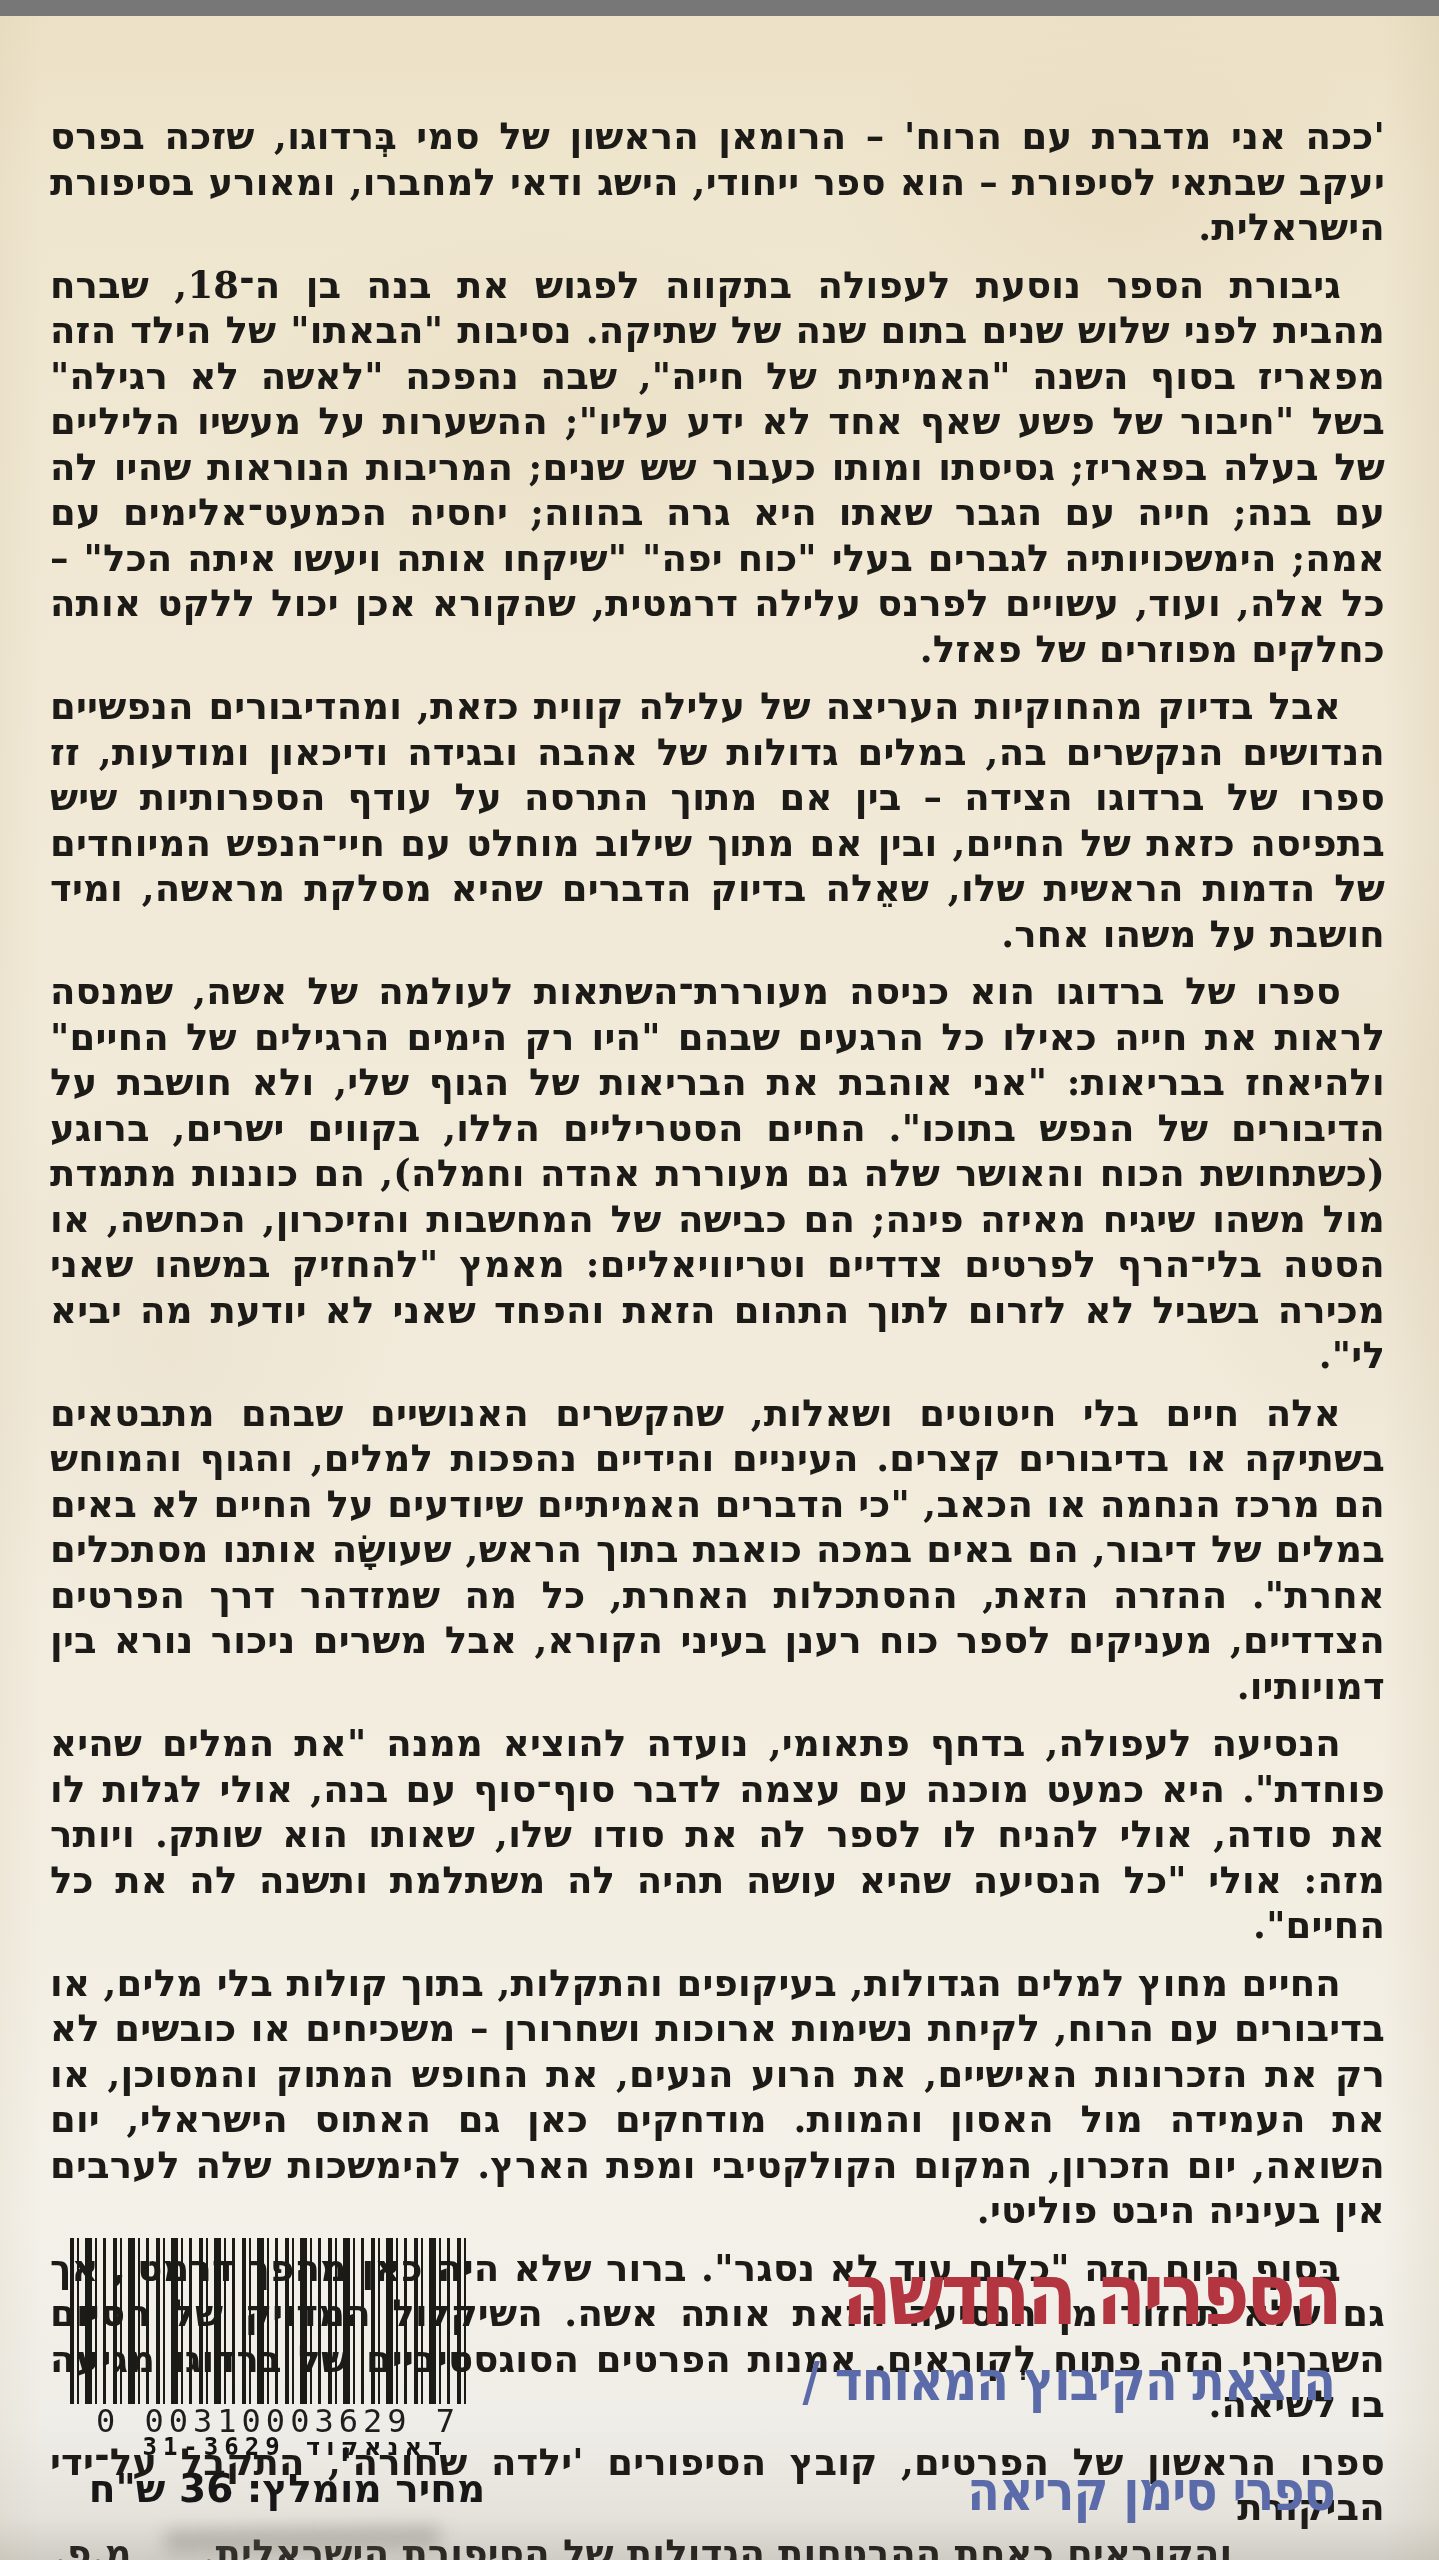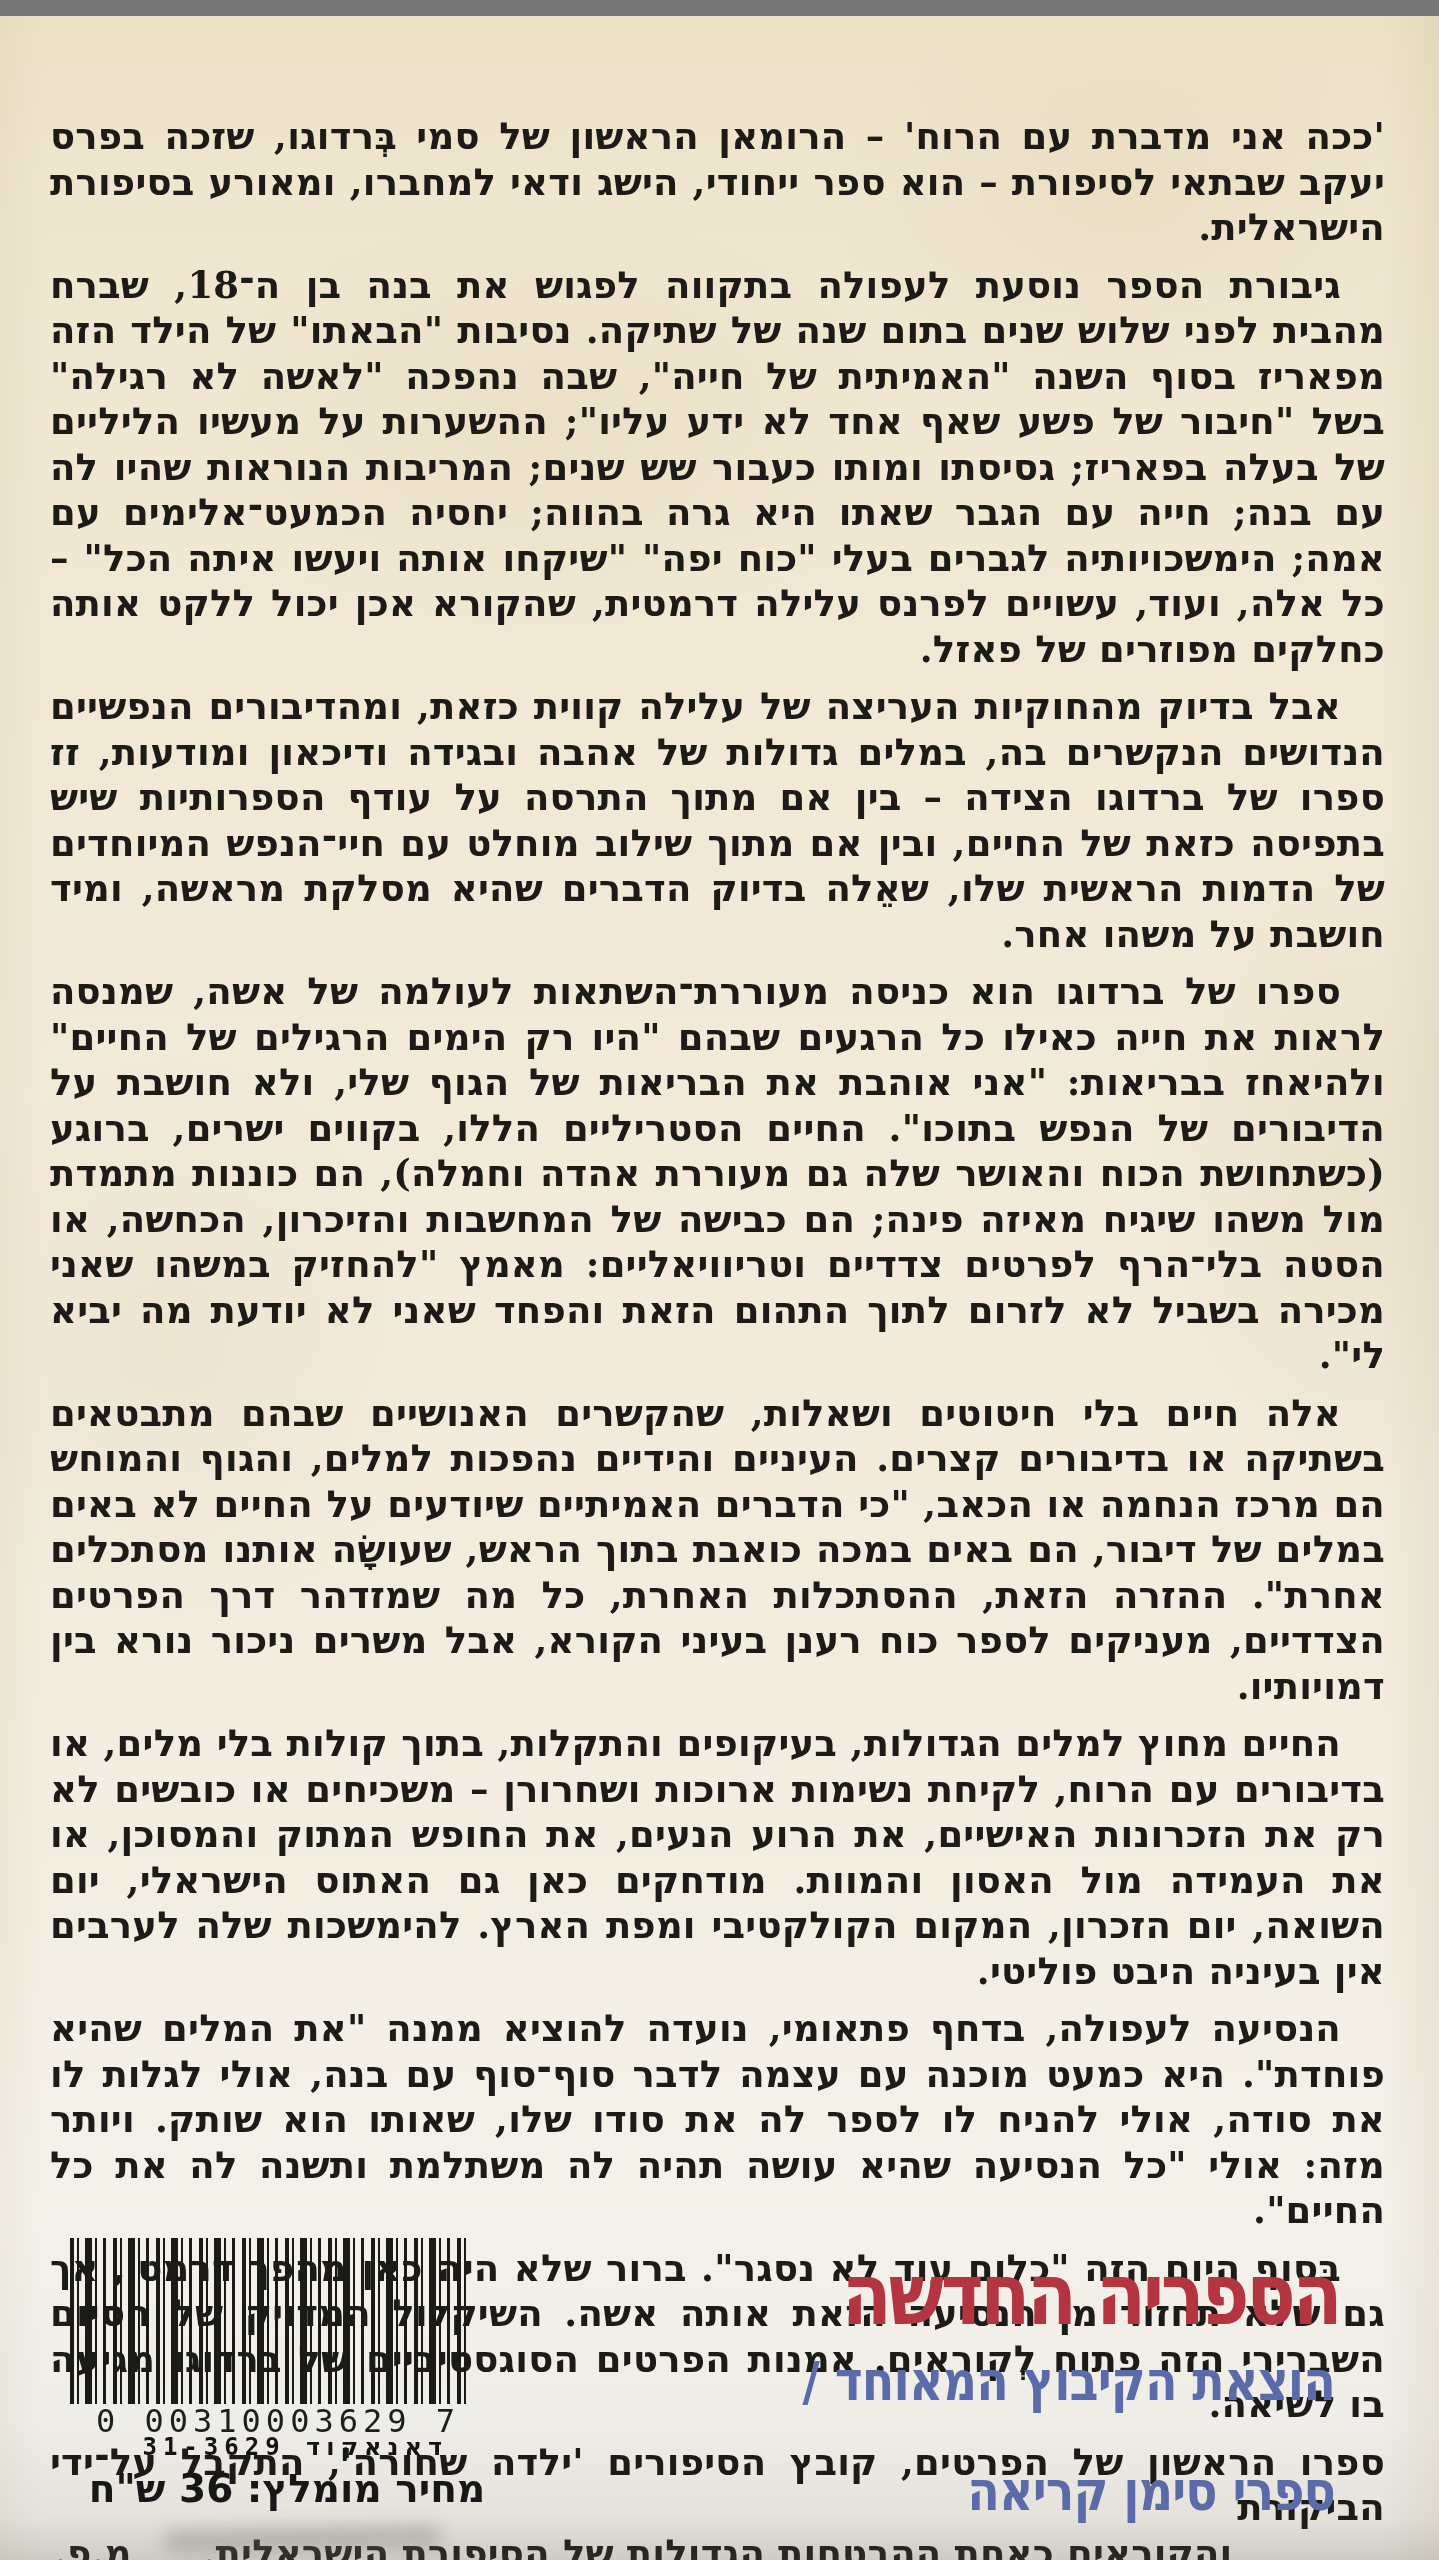--- a/index.html
+++ b/index.html
@@ -111,22 +111,22 @@
 <body>
 
 <div class="page">
 
   <div class="blurb">
     <p class="para no-indent">'ככה אני מדברת עם הרוח' – הרומאן הראשון של סמי בְּרדוגו, שזכה בפרס יעקב שבתאי לסיפורת – הוא ספר ייחודי, הישג ודאי למחברו, ומאורע בסיפורת הישראלית.</p>
     <p class="para">גיבורת הספר נוסעת לעפולה בתקווה לפגוש את בנה בן ה־18, שברח מהבית לפני שלוש שנים בתום שנה של שתיקה. נסיבות "הבאתו" של הילד הזה מפאריז בסוף השנה "האמיתית של חייה", שבה נהפכה "לאשה לא רגילה" בשל "חיבור של פשע שאף אחד לא ידע עליו"; ההשערות על מעשיו הליליים של בעלה בפאריז; גסיסתו ומותו כעבור שש שנים; המריבות הנוראות שהיו לה עם בנה; חייה עם הגבר שאתו היא גרה בהווה; יחסיה הכמעט־אלימים עם אמה; הימשכויותיה לגברים בעלי "כוח יפה" "שיקחו אותה ויעשו איתה הכל" – כל אלה, ועוד, עשויים לפרנס עלילה דרמטית, שהקורא אכן יכול ללקט אותה כחלקים מפוזרים של פאזל.</p>
     <p class="para">אבל בדיוק מהחוקיות העריצה של עלילה קווית כזאת, ומהדיבורים הנפשיים הנדושים הנקשרים בה, במלים גדולות של אהבה ובגידה ודיכאון ומודעות, זז ספרו של ברדוגו הצידה – בין אם מתוך התרסה על עודף הספרותיות שיש בתפיסה כזאת של החיים, ובין אם מתוך שילוב מוחלט עם חיי־הנפש המיוחדים של הדמות הראשית שלו, שאֵלה בדיוק הדברים שהיא מסלקת מראשה, ומיד חושבת על משהו אחר.</p>
     <p class="para">ספרו של ברדוגו הוא כניסה מעוררת־השתאות לעולמה של אשה, שמנסה לראות את חייה כאילו כל הרגעים שבהם "היו רק הימים הרגילים של החיים" ולהיאחז בבריאות: "אני אוהבת את הבריאות של הגוף שלי, ולא חושבת על הדיבורים של הנפש בתוכו". החיים הסטריליים הללו, בקווים ישרים, ברוגע (כשתחושת הכוח והאושר שלה גם מעוררת אהדה וחמלה), הם כוננות מתמדת מול משהו שיגיח מאיזה פינה; הם כבישה של המחשבות והזיכרון, הכחשה, או הסטה בלי־הרף לפרטים צדדיים וטריוויאליים: מאמץ "להחזיק במשהו שאני מכירה בשביל לא לזרום לתוך התהום הזאת והפחד שאני לא יודעת מה יביא לי".</p>
     <p class="para">אלה חיים בלי חיטוטים ושאלות, שהקשרים האנושיים שבהם מתבטאים בשתיקה או בדיבורים קצרים. העיניים והידיים נהפכות למלים, והגוף והמוחש הם מרכז הנחמה או הכאב, "כי הדברים האמיתיים שיודעים על החיים לא באים במלים של דיבור, הם באים במכה כואבת בתוך הראש, שעושָׂה אותנו מסתכלים אחרת". ההזרה הזאת, ההסתכלות האחרת, כל מה שמזדהר דרך הפרטים הצדדיים, מעניקים לספר כוח רענן בעיני הקורא, אבל משרים ניכור נורא בין דמויותיו.</p>
+    <p class="para">הנסיעה לעפולה, בדחף פתאומי, נועדה להוציא ממנה "את המלים שהיא פוחדת". היא כמעט מוכנה עם עצמה לדבר סוף־סוף עם בנה, אולי לגלות לו את סודה, אולי להניח לו לספר לה את סודו שלו, שאותו הוא שותק. ויותר מזה: אולי "כל הנסיעה שהיא עושה תהיה לה משתלמת ותשנה לה את כל החיים".</p>
     <p class="para">החיים מחוץ למלים הגדולות, בעיקופים והתקלות, בתוך קולות בלי מלים, או בדיבורים עם הרוח, לקיחת נשימות ארוכות ושחרורן – משכיחים או כובשים לא רק את הזכרונות האישיים, את הרוע הנעים, את החופש המתוק והמסוכן, או את העמידה מול האסון והמוות. מודחקים כאן גם האתוס הישראלי, יום השואה, יום הזכרון, המקום הקולקטיבי ומפת הארץ. להימשכות שלה לערבים אין בעיניה היבט פוליטי.</p>
-    <p class="para">הנסיעה לעפולה, בדחף פתאומי, נועדה להוציא ממנה "את המלים שהיא פוחדת". היא כמעט מוכנה עם עצמה לדבר סוף־סוף עם בנה, אולי לגלות לו את סודה, אולי להניח לו לספר לה את סודו שלו, שאותו הוא שותק. ויותר מזה: אולי "כל הנסיעה שהיא עושה תהיה לה משתלמת ותשנה לה את כל החיים".</p>
     <p class="para">בְּסוף היום הזה "כלום עוד לא נסגר". ברור שלא היה כאן מהפך דרמטי, אך גם שלא תחזור מן הנסיעה הזאת אותה אשה. השיקלול המדויק של הסיום השברירי הזה פתוח לְקוראים. אמנות הפרטים הסוגסטיביים של ברדוגו מגיעה בו לשיאה.</p>
     <p class="para no-indent tight">ספרו הראשון של הפרטים, קובץ הסיפורים 'ילדה שחורה', התקבל על־ידי הביקורת</p>
     <div class="closing-row">
       <span>והקוראים כאחת ההבטחות הגדולות של הסיפורת הישראלית.</span>
       <span class="signature">מ.פ.</span>
     </div>
   </div>
 
   <div class="series-title">הספריה החדשה</div>
   <div class="pub-line l1">הוצאת הקיבוץ המאוחד /</div>

